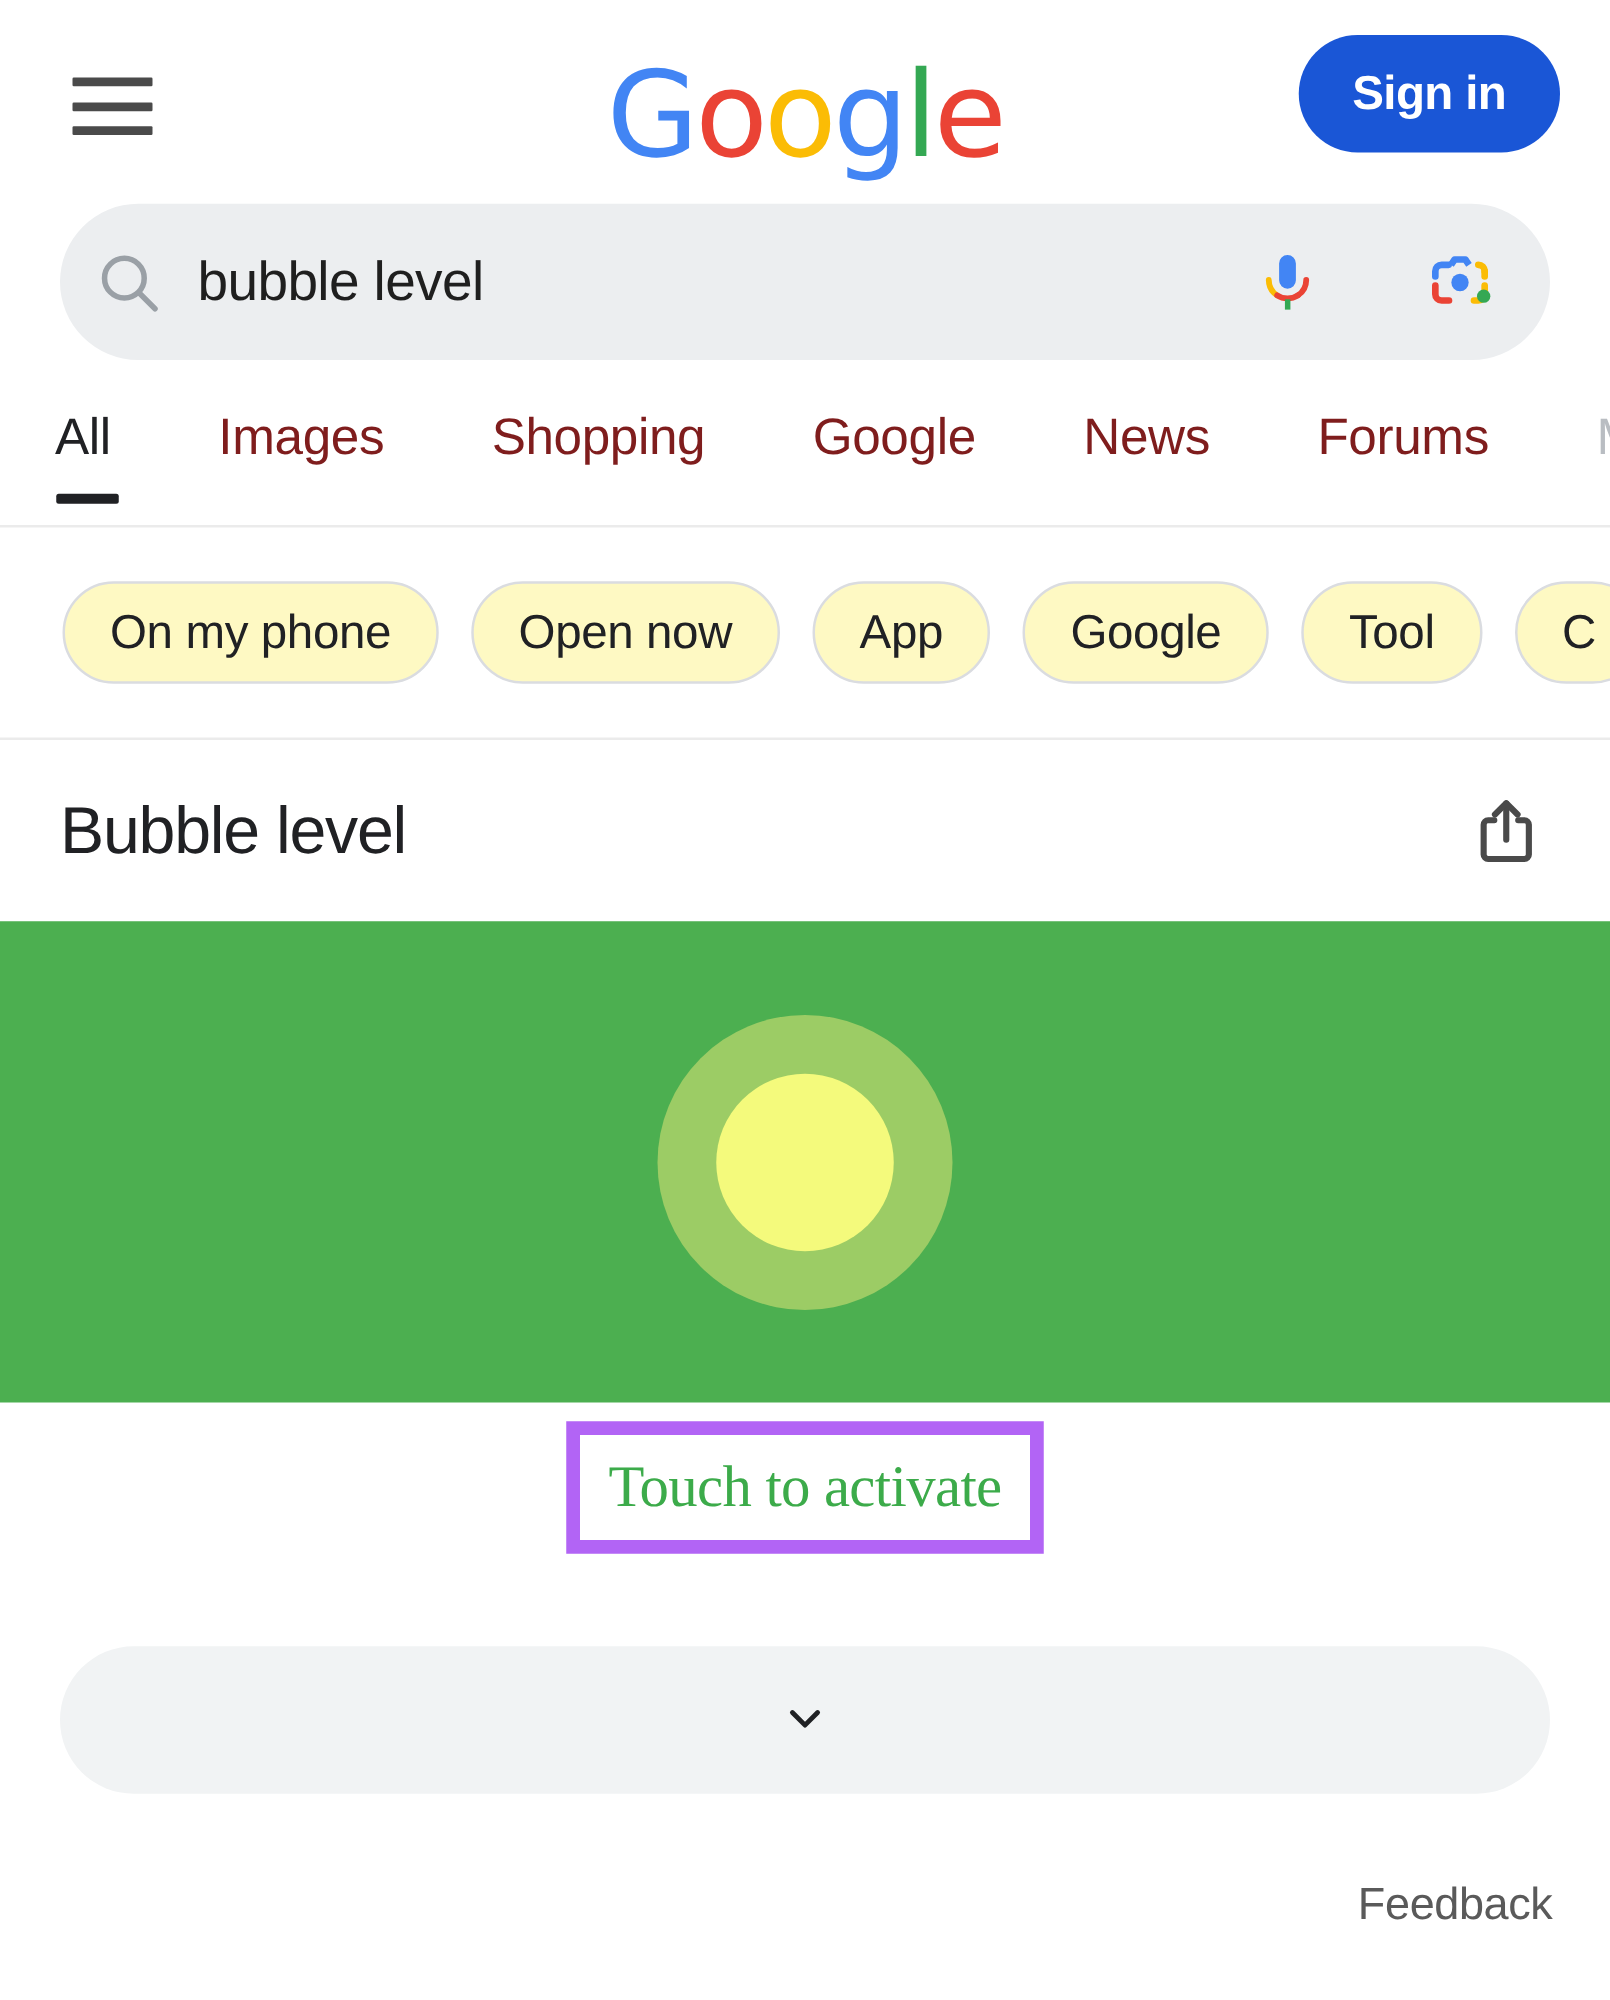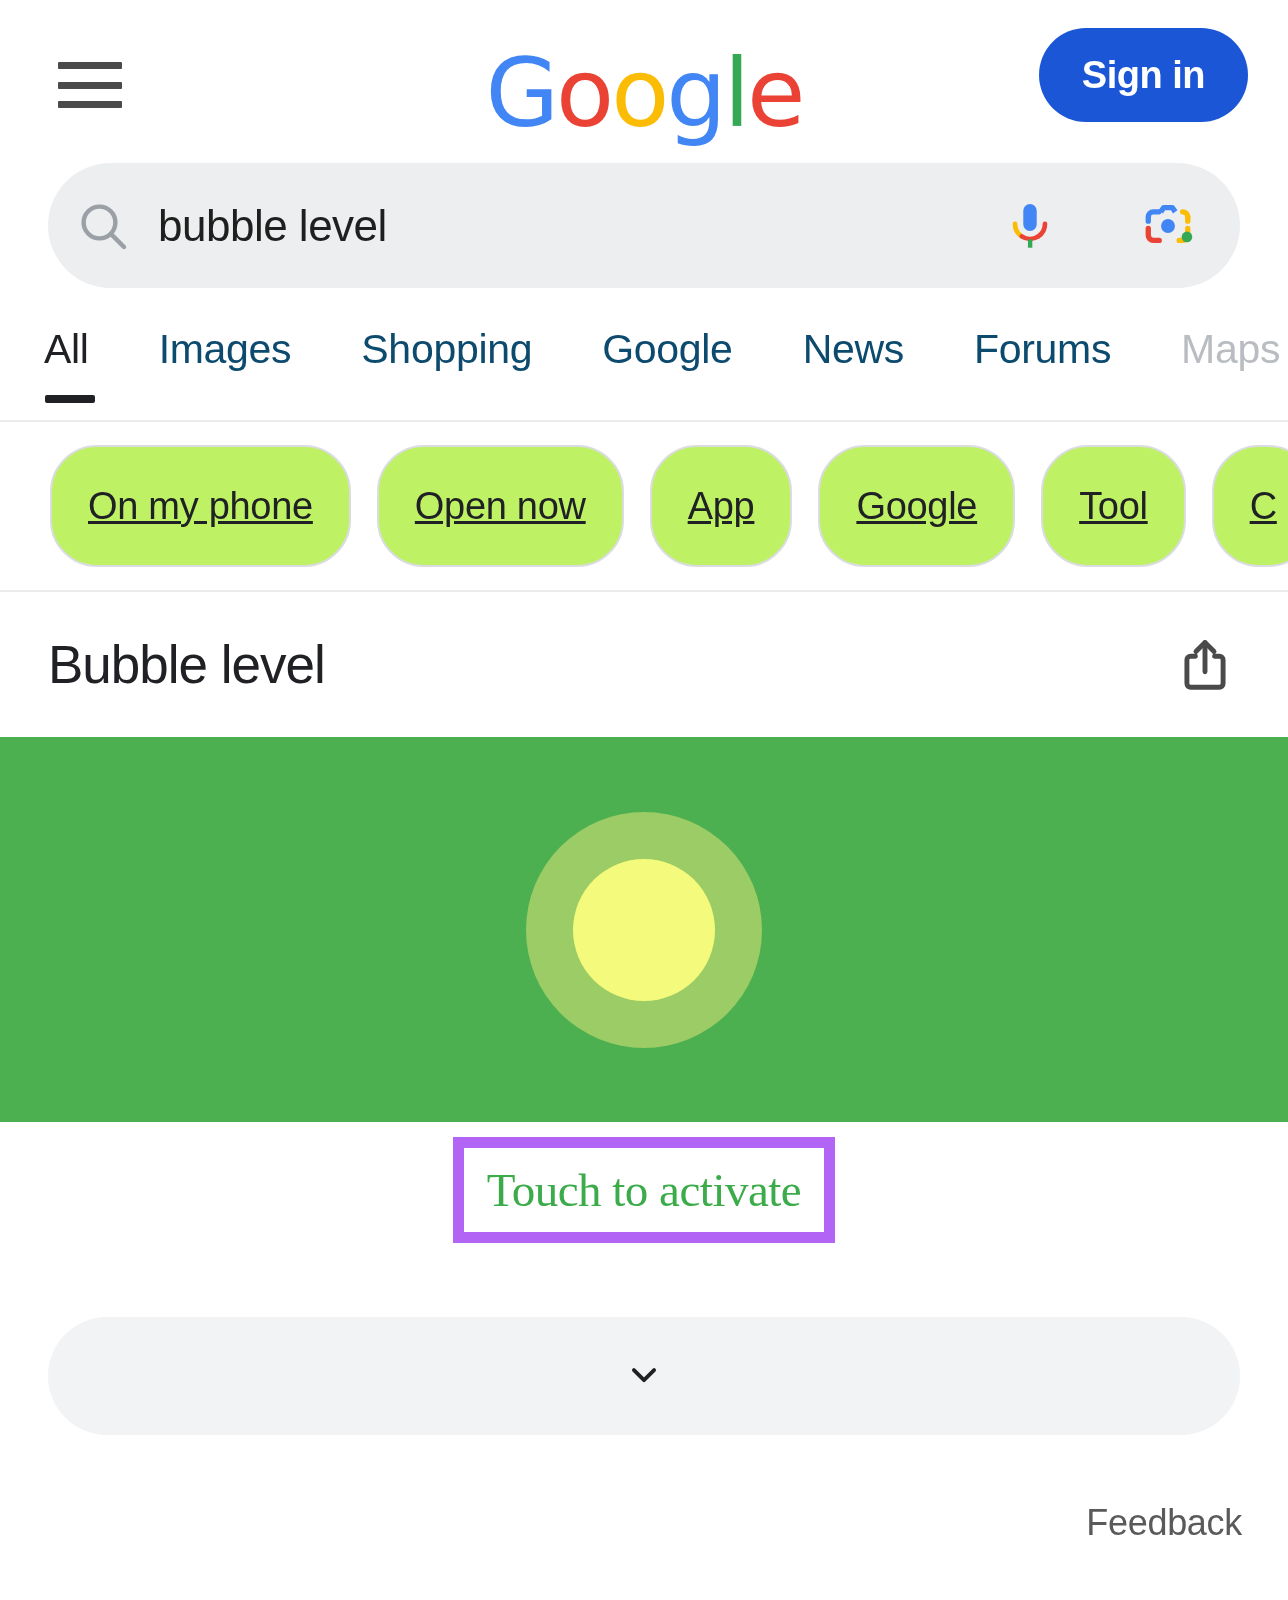--- a/index.html
+++ b/index.html
@@ -120,24 +120,25 @@
     margin-top: 38px;
     height: 96px;
     border-bottom: 2px solid #ebebeb;
     overflow: hidden;
   }
   .tabs {
     display: flex;
     align-items: center;
     padding-left: 44px;
     white-space: nowrap;
+    gap: 16px;
   }
   .tab {
     font-size: 41px;
-    color: #0c4a6e;
+    color: #7f1d1d;
     margin-right: 70px;
     position: relative;
     padding-bottom: 20px;
     cursor: pointer;
     letter-spacing: -0.3px;
   }
   .tab.active {
     color: #202124;
   }
   .tab.active::after {
@@ -161,33 +162,32 @@
   }
   .chips {
     display: flex;
     align-items: center;
     height: 100%;
     padding-left: 50px;
     white-space: nowrap;
   }
   .chip {
     flex: 0 0 auto;
-    height: 122px;
+    height: 82px;
     border: 2px solid #dadce0;
     border-radius: 47px;
     display: flex;
     align-items: center;
     padding: 0 36px;
     margin-right: 26px;
     font-size: 38px;
     color: #202124;
-    background: #bef264;
+    background: #fef9c3;
     cursor: pointer;
     letter-spacing: -0.3px;
-    text-decoration: underline;
   }
 
   
   .result-head {
     height: 145px;
     display: flex;
     align-items: center;
     justify-content: space-between;
     padding: 0 48px;
   }

